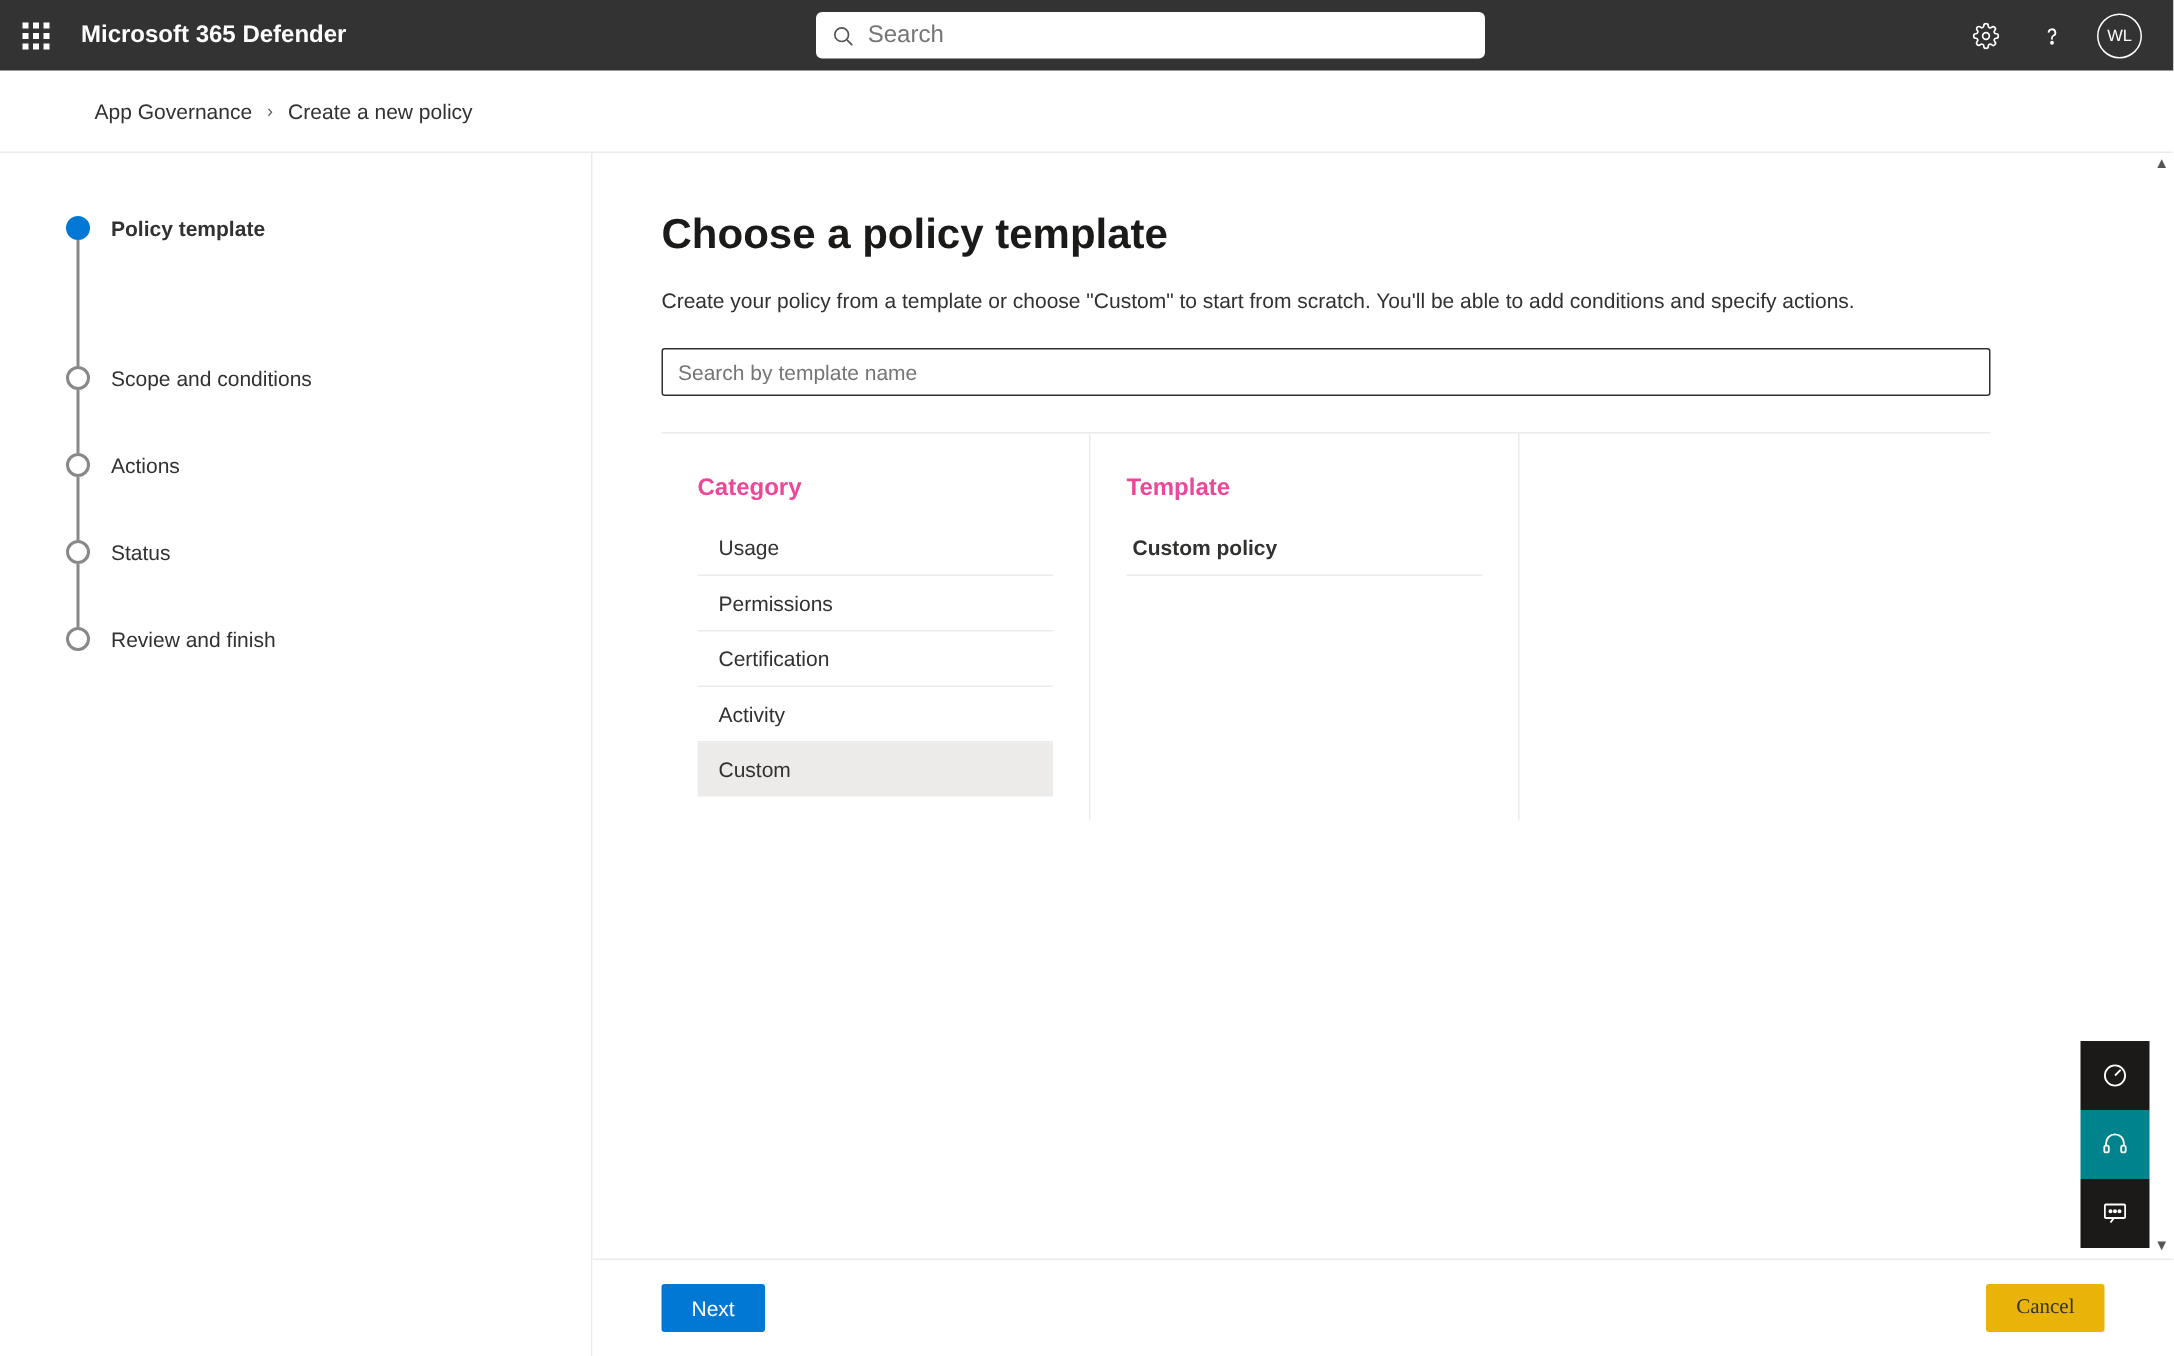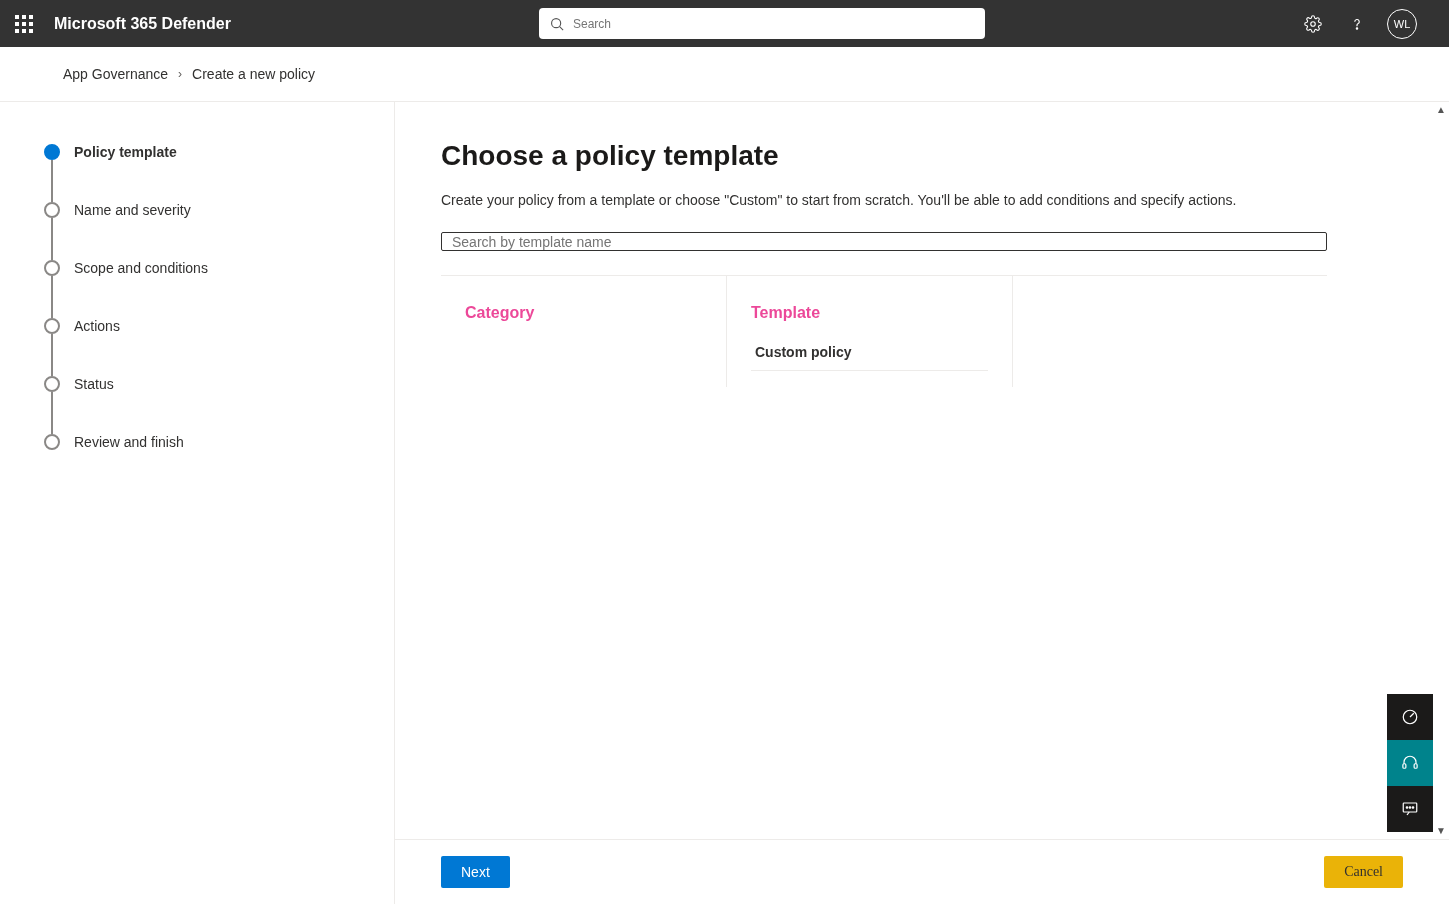--- a/index.html
+++ b/index.html
@@ -28,25 +28,25 @@
     .app-title { color: #fff; font-size: 16px; font-weight: 600; margin-left: 6px; }
     .search-wrap {
       flex: 1; display: flex; justify-content: center;
     }
     .search-box {
       width: 446px; height: 31px; background: #fff; border-radius: 4px;
       display: flex; align-items: center; padding: 0 10px;
     }
     .search-icon { width: 16px; height:16px; color:#555; margin-right:8px; display:flex; align-items:center; justify-content:center; }
     .search-input {
-      border: none; outline: none; flex:1; font-size: 12px; background: transparent;
+      border: none; outline: none; flex:1; font-size: 16px; background: transparent;
     }
     .header-actions { display:flex; align-items:center; gap: 4px; margin-left:auto; }
     .hdr-btn { width: 40px; height:47px; display:flex; align-items:center; justify-content:center; color:#fff; cursor:pointer; }
-    .avatar { width:30px; height:30px; border:1px solid #fff; border-radius:50%; display:flex; align-items:center; justify-content:center; color:#fff; font-size:11px; margin-left:6px; margin-right:22px; cursor:pointer; }
+    .avatar { width:30px; height:30px; border:1px solid #fff; border-radius:50%; display:flex; align-items:center; justify-content:center; color:#fff; font-size:11px; margin-left:6px; margin-right:11px; cursor:pointer; }
 
     
     .breadcrumb {
       height: 54px; display:flex; align-items:center; padding: 0 63px;
       font-size: 14px; color:#323130; flex-shrink:0; border-bottom:1px solid #fff;
     }
     .breadcrumb .crumb { cursor:pointer; }
     .breadcrumb .sep { margin: 0 10px; color:#605e5c; font-size:12px; }
 
     
@@ -68,21 +68,21 @@
     .step-label { font-size:14px; color:#323130; line-height:16px; }
     .step.active .step-label { font-weight:600; }
     .step-connector { width:2px; height:42px; background:#8a8886; margin-left:7px; }
 
     
     .main-panel { flex:1; padding: 38px 30px 80px 46px; overflow:auto; position:relative; }
     .page-title { font-size:28px; font-weight:600; color:#1b1a19; margin-bottom:20px; }
     .description { font-size:14px; color:#323130; margin-bottom:24px; }
 
     .template-search {
-      width: 886px; max-width: 100%; height: 19px; border:1px solid #323130; border-radius:2px;
+      width: 886px; max-width: 100%; height: 32px; border:1px solid #323130; border-radius:2px;
       padding: 0 10px; font-size:14px; outline:none; 
     }
 
     .columns {
       display:flex; margin-top:24px; border-top:1px solid #edebe9; width:886px; max-width:100%;
     }
     .col {
       padding: 28px 24px 16px 24px;
     }
     .col-category { width: 286px; border-right:1px solid #edebe9; }
@@ -179,24 +179,20 @@
 </div>
 
 <div class="work-area">
 
   <div class="stepper">
     <div class="step active">
       <div class="step-marker"></div>
       <div class="step-label">Policy template</div>
     </div>
     <div class="step-connector"></div>
-    <div class="step">
-      <div class="step-marker"></div>
-      <div class="step-label">Name and severity</div>
-    </div>
     <div class="step-connector"></div>
     <div class="step">
       <div class="step-marker"></div>
       <div class="step-label">Scope and conditions</div>
     </div>
     <div class="step-connector"></div>
     <div class="step">
       <div class="step-marker"></div>
       <div class="step-label">Actions</div>
     </div>
@@ -213,20 +209,27 @@
   </div>
 
   <div class="main-panel">
     <h1 class="page-title">Choose a policy template</h1>
     <p class="description">Create your policy from a template or choose "Custom" to start from scratch. You'll be able to add conditions and specify actions.</p>
     <input type="text" class="template-search" placeholder="Search by template name" style="">
 
     <div class="columns">
       <div class="col col-category">
         <div class="col-heading">Category</div>
+        <ul class="cat-list">
+          <li class="cat-item">Usage</li>
+          <li class="cat-item">Permissions</li>
+          <li class="cat-item">Certification</li>
+          <li class="cat-item">Activity</li>
+          <li class="cat-item selected">Custom</li>
+        </ul>
       </div>
       <div class="col col-template">
         <div class="col-heading">Template</div>
         <ul class="tpl-list">
           <li class="tpl-item">Custom policy</li>
         </ul>
       </div>
       <div class="col col-empty"></div>
     </div>
   </div>

